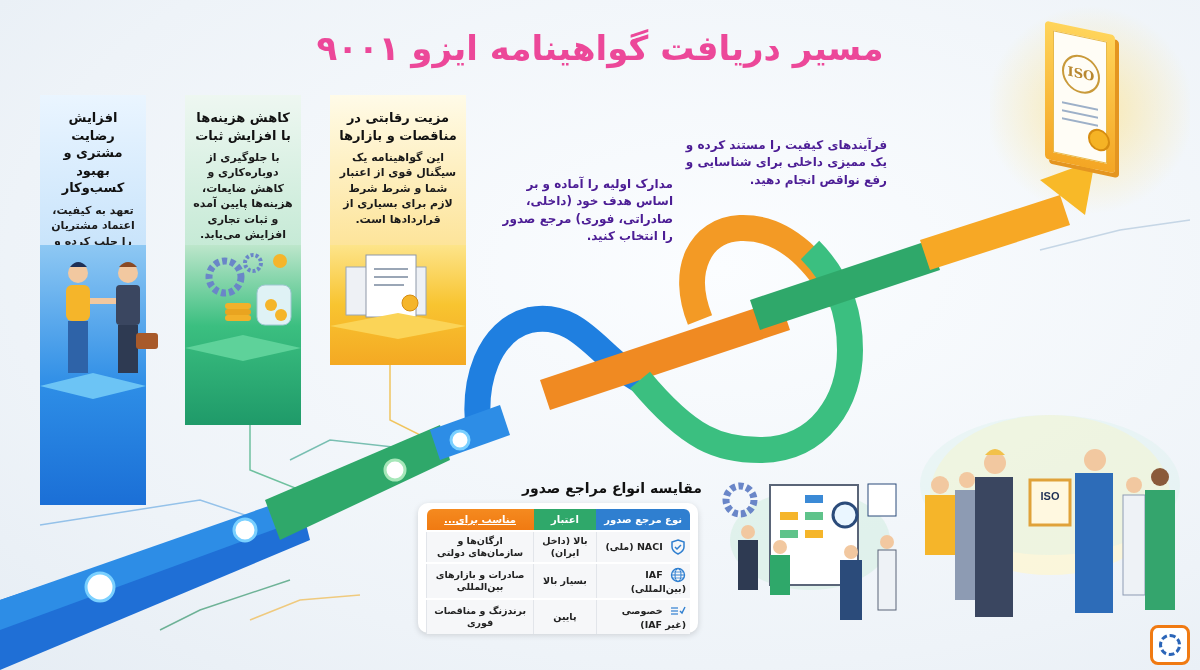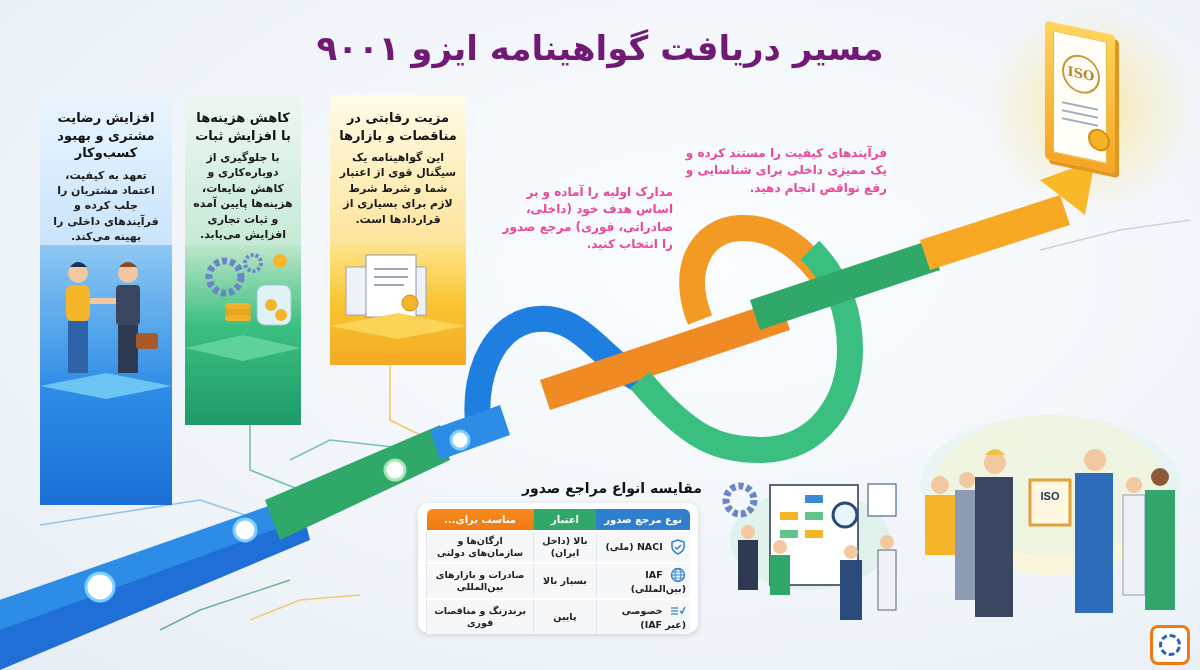--- a/index.html
+++ b/index.html
@@ -5,25 +5,25 @@
     * { box-sizing: border-box; margin: 0; padding: 0; }
     body {
       width: 1200px; height: 670px; overflow: hidden;
       font-family: "DejaVu Sans", sans-serif;
       background: radial-gradient(ellipse at 60% 40%, #fbfdff 0%, #eef3f8 70%, #e6edf4 100%);
       position: relative;
       color: #1b2333;
     }
     .title {
       position: absolute; top: 28px; left: 0; width: 1200px; text-align: center;
-      font-size: 34px; font-weight: bold; color: #701a75; direction: rtl;
+      font-size: 34px; font-weight: bold; color: #ec4899; direction: rtl;
       letter-spacing: 0.5px;
     }
     
-    .pillar { position: absolute; top: 95px; width: 132px; }
+    .pillar { position: absolute; top: 95px; width: 106px; }
     .pillar .card {
       padding: 14px 8px 10px 8px; height: 150px;
       direction: rtl; text-align: center;
     }
     .pillar .card h3 { font-size: 13px; font-weight: bold; line-height: 1.35; margin-bottom: 6px; color:#111; }
     .pillar .card p { font-size: 11px; line-height: 1.4; color: #1a1a1a; font-weight: bold; }
     .pillar .body { position: relative; }
     .p1 { left: 40px; }
     .p1 .card { background: linear-gradient(#eaf5ff, #c9e4fb); }
     .p1 .body { height: 260px; background: linear-gradient(#8ec8f3, #2d8de6 55%, #1b6fd6); }
@@ -35,21 +35,21 @@
     .p3 .body { height: 120px; background: linear-gradient(#fde48a, #f8c430 50%, #f4a923); }
     .platform {
       position: absolute; left: 0; right: 0; height: 26px;
       clip-path: polygon(0 50%, 50% 0, 100% 50%, 50% 100%);
     }
     
     svg.road { position: absolute; left: 0; top: 0; }
     
     .step { position: absolute; direction: rtl; text-align: right; }
     .step h4 { font-size: 14px; font-weight: bold; line-height: 1.35; color: #111; }
-    .step p { font-size: 12px; line-height: 1.45; font-weight: bold; color: #ec4899; margin-top: 12px; }
+    .step p { font-size: 12px; line-height: 1.45; font-weight: bold; color: #4c1d95; margin-top: 4px; }
     .s1 { left: 488px; top: 172px; width: 185px; }
     .s2 { left: 672px; top: 133px; width: 215px; }
     .s3 { left: 930px; top: 300px; width: 255px; }
     .s3 h4 { font-size: 15px; }
     .s3 p { font-size: 14px; }
     
     .cert {
       position: absolute; left: 1045px; top: 28px; width: 70px; height: 138px;
       background: linear-gradient(#ffd45a, #f4a624); border-radius: 4px;
       transform: skewY(12deg); box-shadow: 4px 4px 0 #e49520;
@@ -65,21 +65,21 @@
     .tbl-title { position: absolute; left: 432px; top: 480px; width: 270px; direction: rtl; text-align: right; font-size: 14px; font-weight: bold; color:#111;}
     .tbl-wrap {
       position: absolute; left: 418px; top: 503px; width: 280px; height: 130px;
       background: #fff; border-radius: 10px; box-shadow: 0 2px 6px rgba(0,0,0,0.15);
       padding: 6px 8px;
     }
     table { width: 100%; border-collapse: collapse; direction: rtl; font-size: 9.5px; }
     th { color: #fff; font-weight: bold; padding: 5px 4px; font-size: 10px; }
     th.c1 { background: #2f7fd0; border-radius: 0 6px 0 0; }
     th.c2 { background: #2fa86a; }
-    th.c3 { background: linear-gradient(#f58a1f, #f07a12); border-radius: 6px 0 0 0; }
+    th.c3 { background: linear-gradient(#f58a1f, #f07a12); border-radius: 6px 0 0 0; text-decoration: underline; }
     td { background: #f6f7f9; border-top: 2px solid #fff; border-left: 1px solid #e2e5ea; padding: 3px 4px; text-align: center; height: 30px; font-weight: bold; color:#222; line-height:1.25;}
     td.c1 { text-align: right; }
     .ico { display: inline-block; width: 16px; height: 16px; vertical-align: middle; margin-left: 4px; }
     
     .scene { position: absolute; }
     .logo { position: absolute; left: 1150px; top: 625px; width: 40px; height: 40px; border: 3px solid #f07a12; border-radius: 8px; background:#fff; }
     .logo .gear { position: absolute; left: 6px; top: 6px; width: 22px; height: 22px; border-radius: 50%; border: 3px dashed #2b65b8; }
   </style>
 </head>
 <body>

